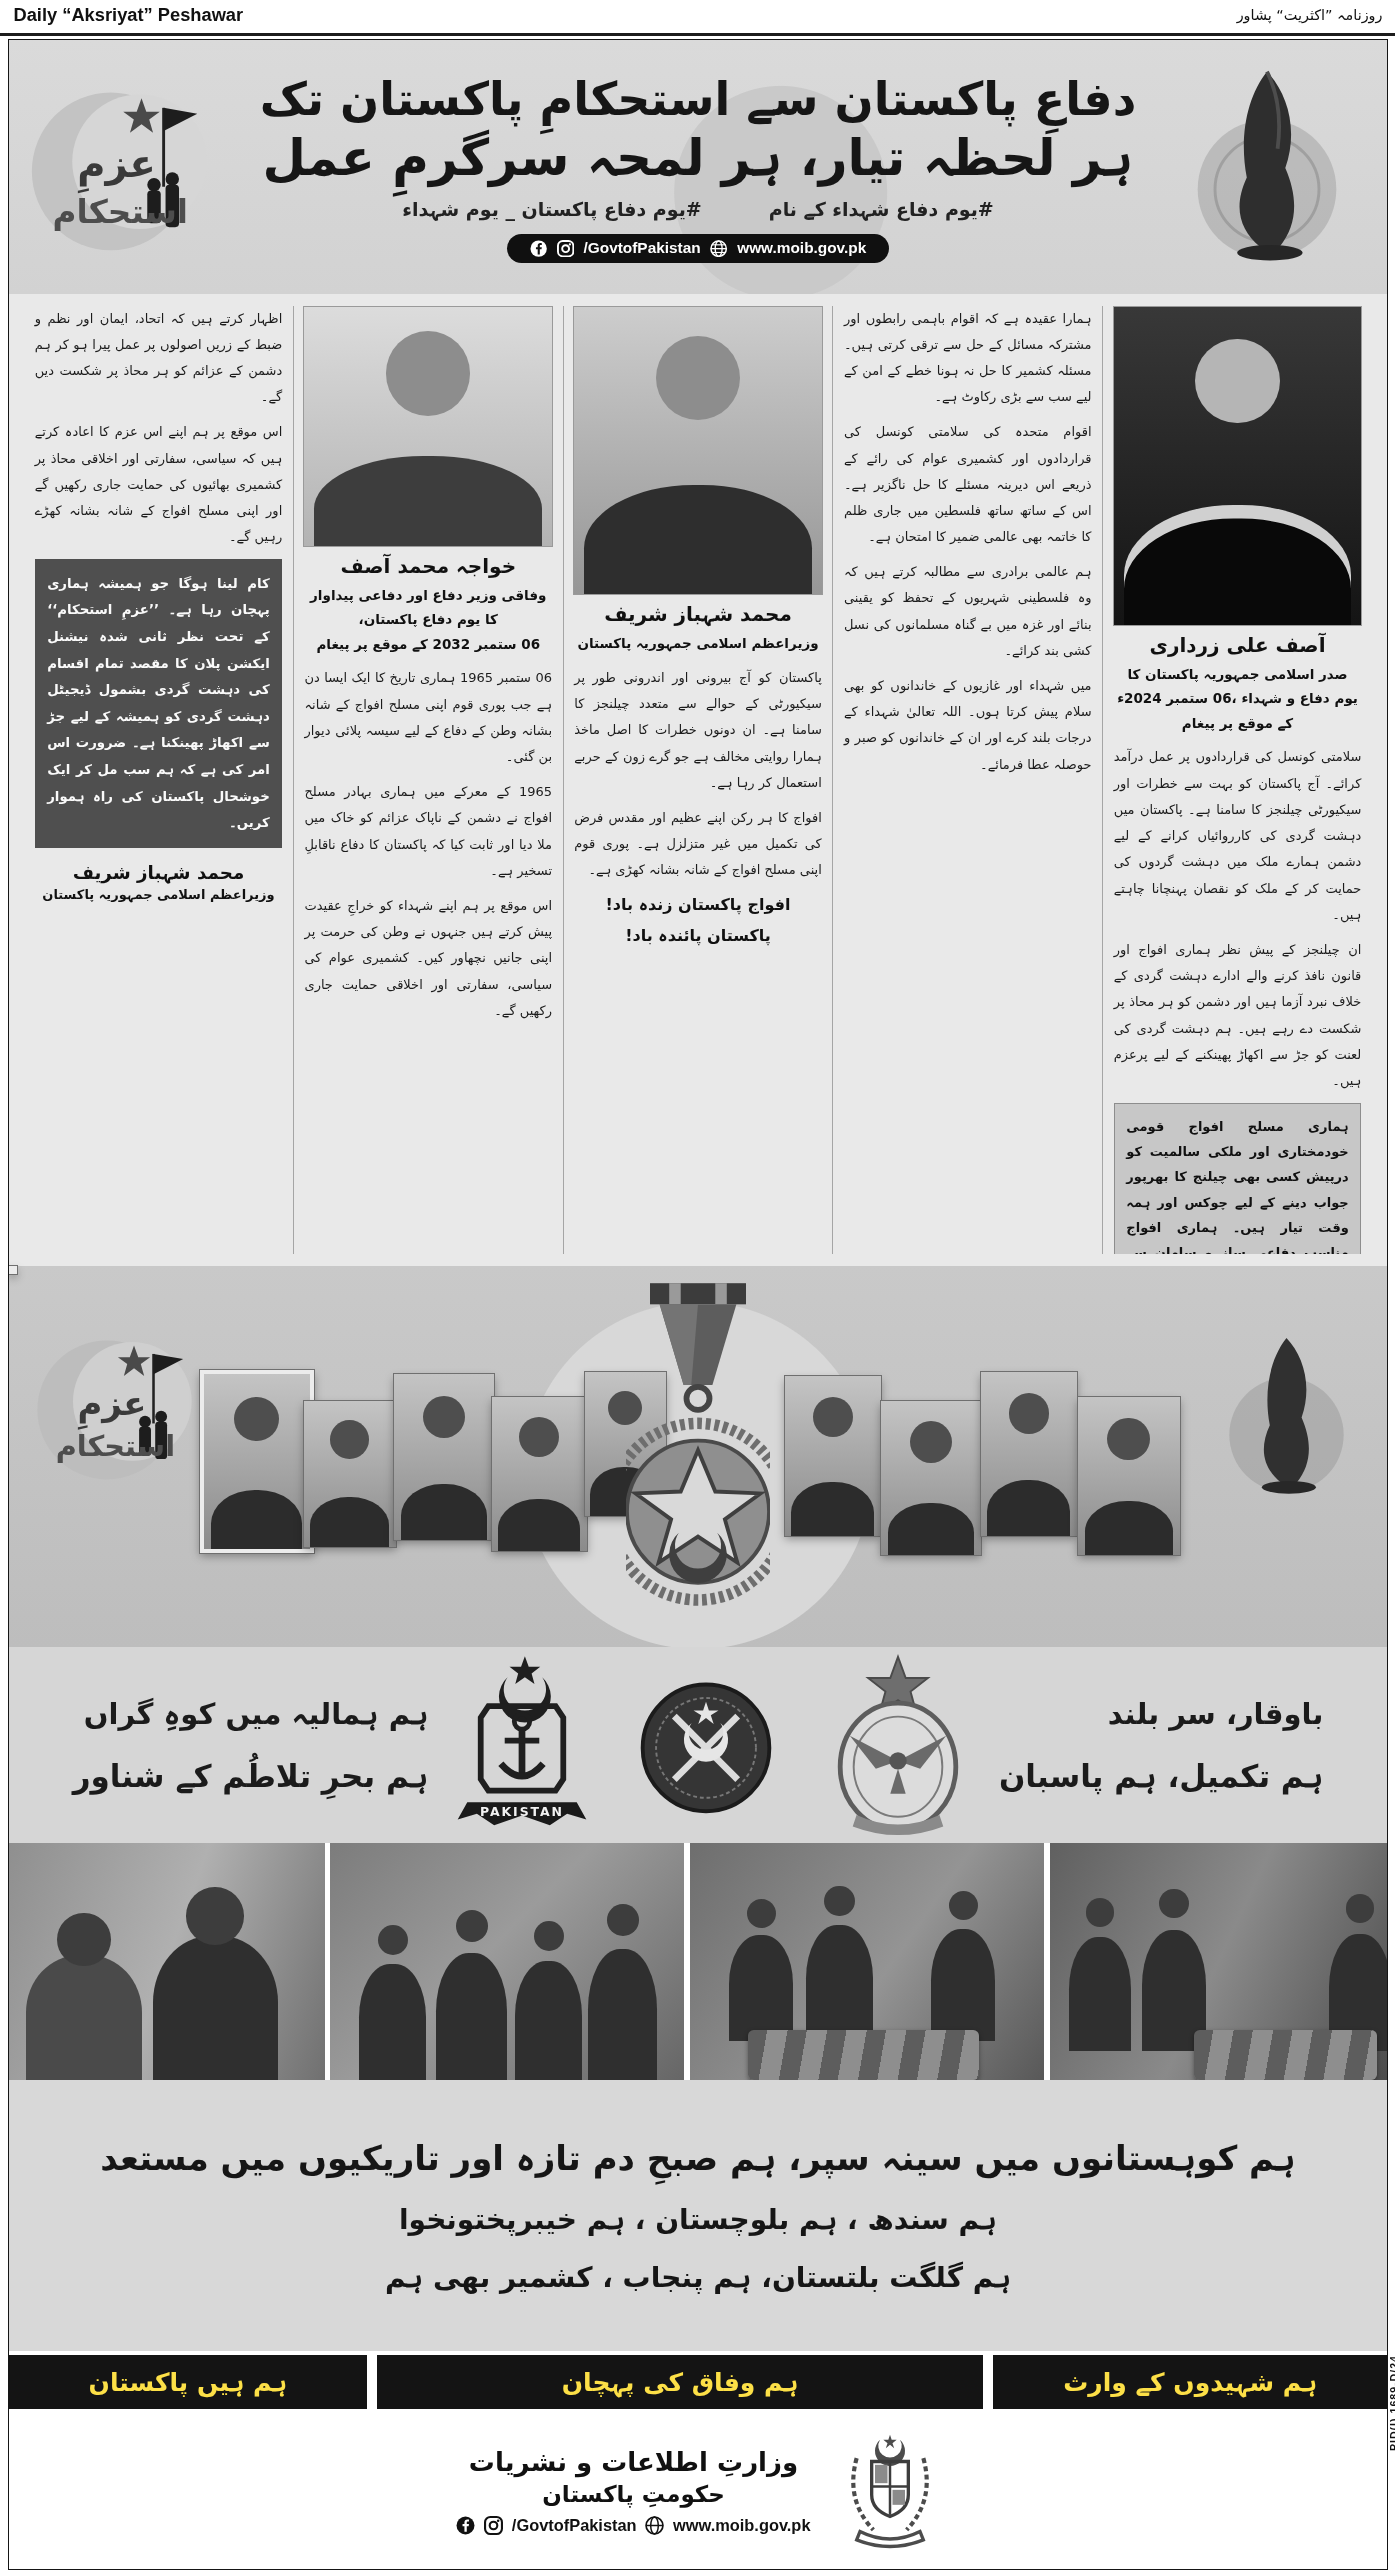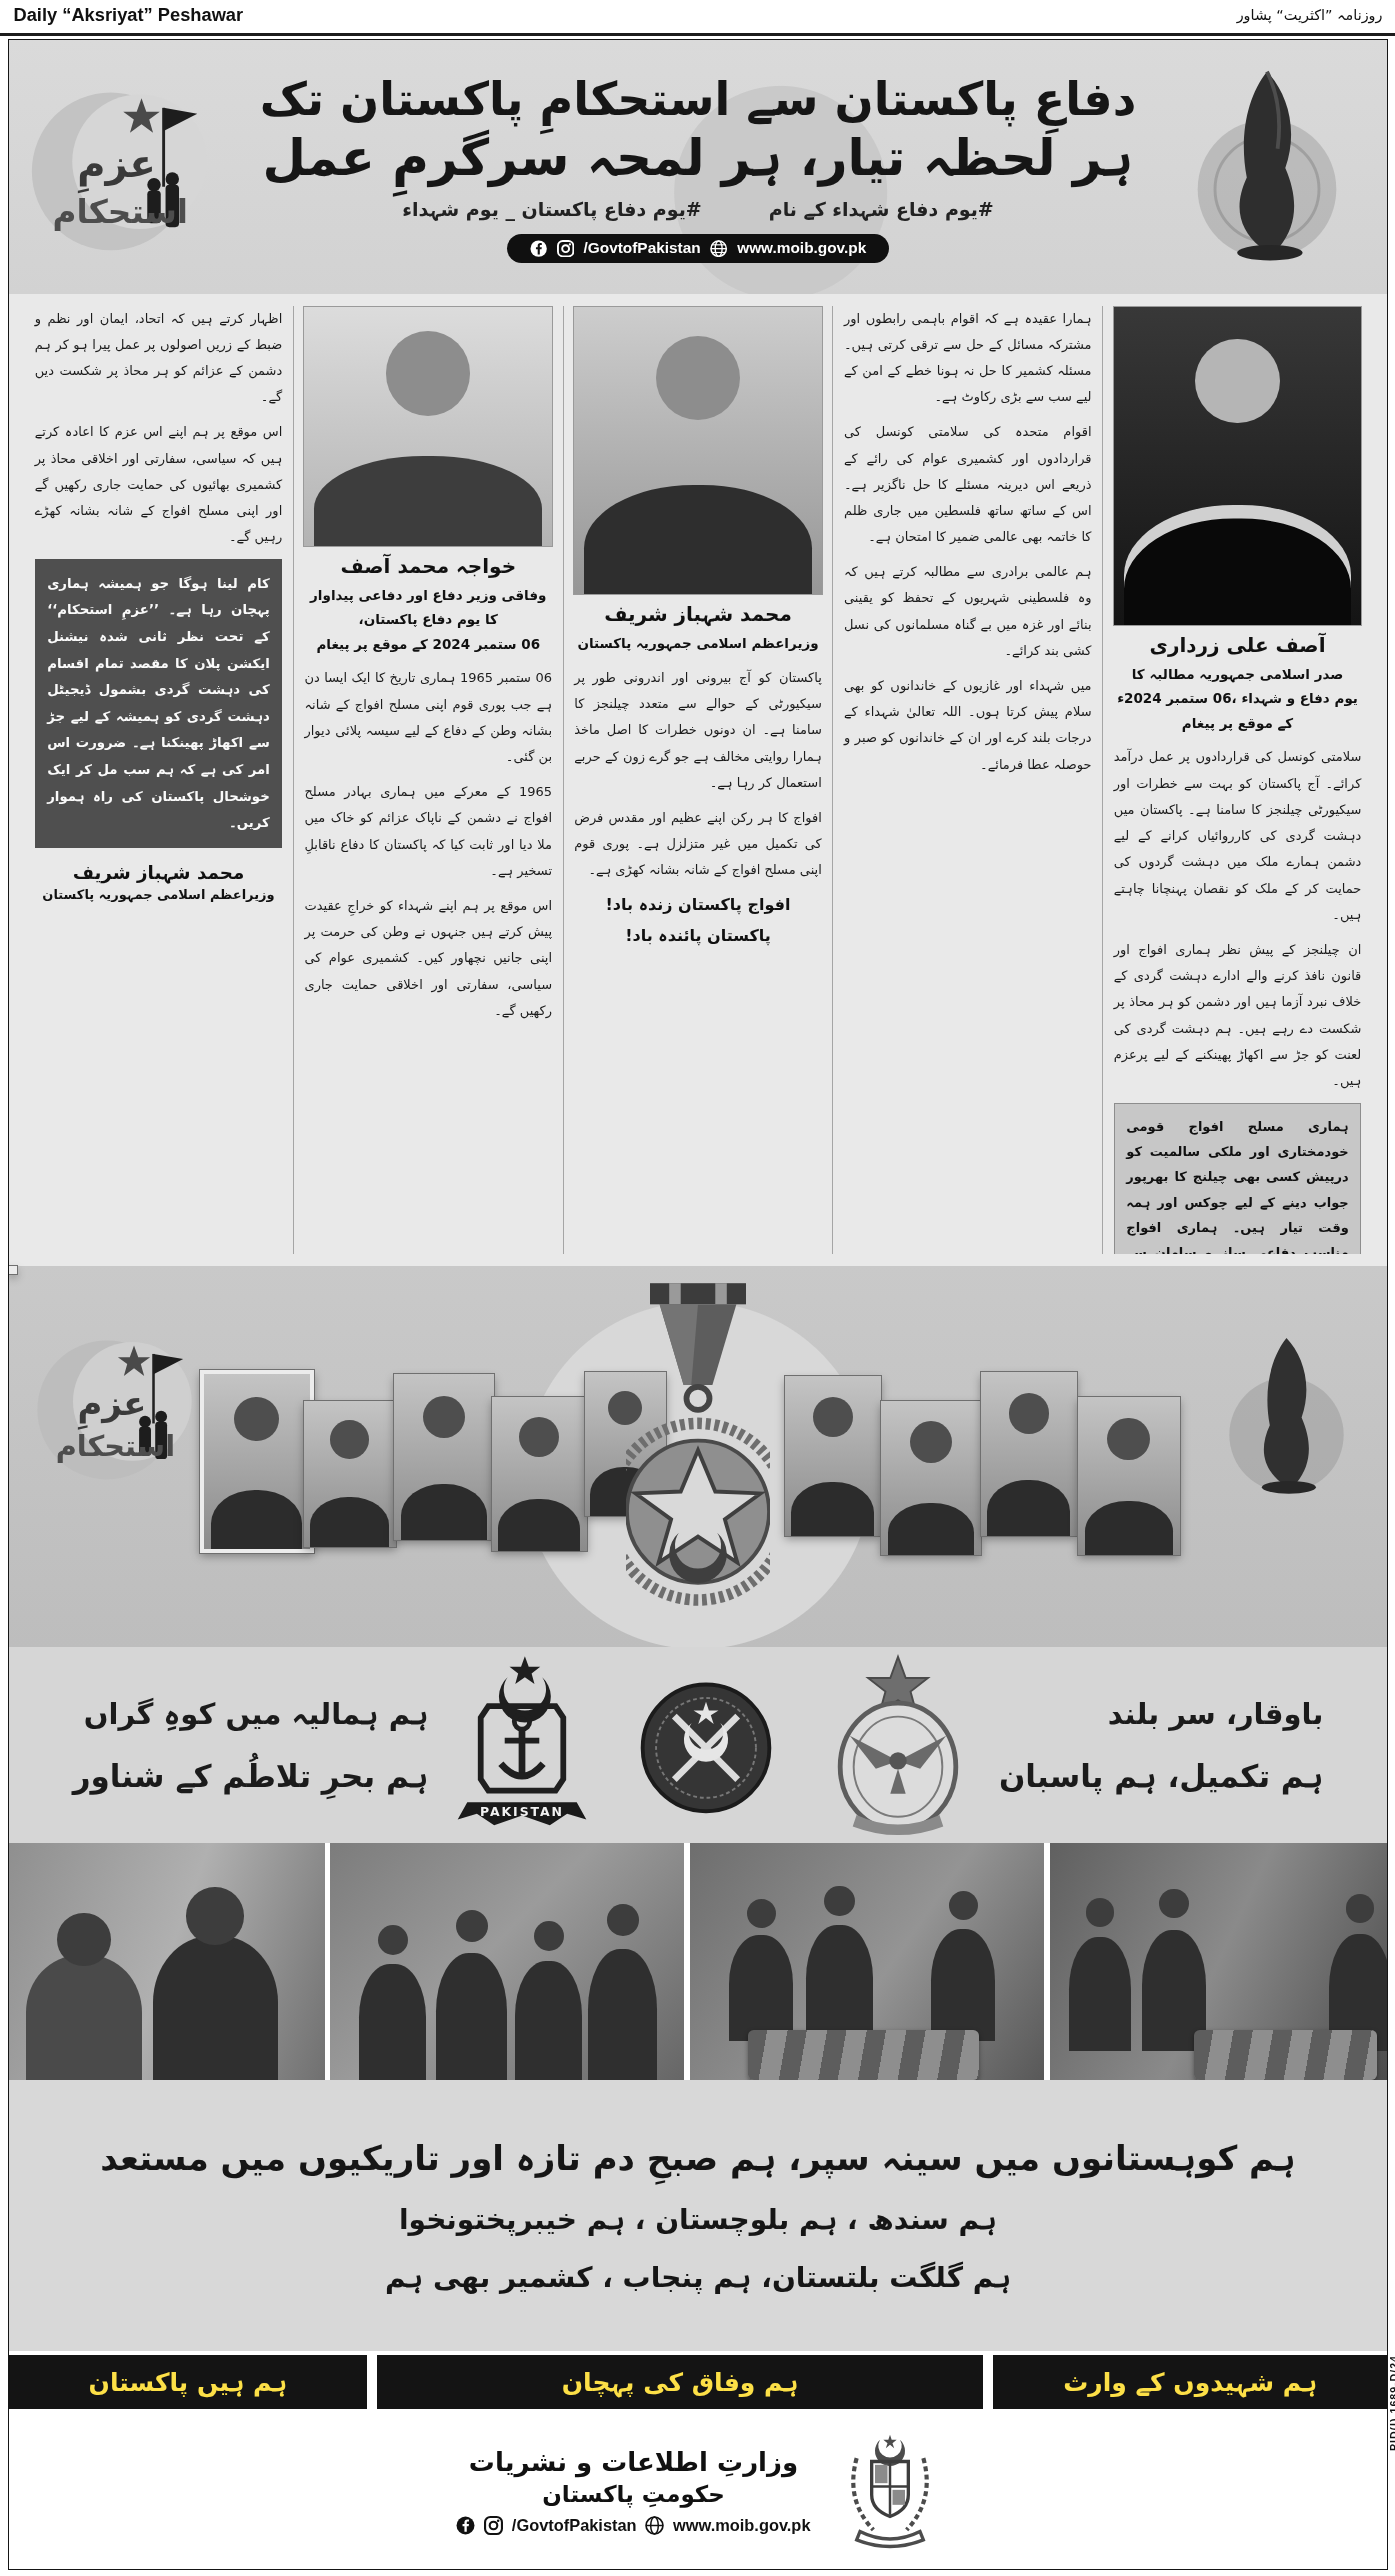--- a/index.html
+++ b/index.html
@@ -214,21 +214,21 @@
 
     <section class="articles">
 
       <article class="col">
         <div class="portrait zardari">
           <div class="person-head"></div>
           <div class="person-body"></div>
         </div>
         <div class="caption">
           <div class="cap-name">آصف علی زرداری</div>
-          <div class="cap-line">صدر اسلامی جمہوریہ مطالبہ کا</div>
+          <div class="cap-line">صدر اسلامی جمہوریہ پاکستان کا</div>
           <div class="cap-line">یوم دفاع و شہداء ،06 ستمبر 2024ء</div>
           <div class="cap-line">کے موقع پر پیغام</div>
         </div>
         <div>
 
         <p class="body-para">سلامتی کونسل کی قراردادوں پر عمل درآمد کرائے۔ آج پاکستان کو بہت سے خطرات اور سیکیورٹی چیلنجز کا سامنا ہے۔ پاکستان میں دہشت گردی کی کارروائیاں کرانے کے لیے دشمن ہمارے ملک میں دہشت گردوں کی حمایت کر کے ملک کو نقصان پہنچانا چاہتے ہیں۔</p>
             <p class="body-para">ان چیلنجز کے پیش نظر ہماری افواج اور قانون نافذ کرنے والے ادارے دہشت گردی کے خلاف نبرد آزما ہیں اور دشمن کو ہر محاذ پر شکست دے رہے ہیں۔ ہم دہشت گردی کی لعنت کو جڑ سے اکھاڑ پھینکنے کے لیے پرعزم ہیں۔</p>
           </div>
         <div class="quote-gray">ہماری مسلح افواج قومی خودمختاری اور ملکی سالمیت کو درپیش کسی بھی چیلنج کا بھرپور جواب دینے کے لیے چوکس اور ہمہ وقت تیار ہیں۔ ہماری افواج مناسب دفاعی ساز و سامان سے لیس ہیں اور خطے میں امن و استحکام اور تمام پڑوسیوں کے ساتھ پرامن بقائے باہمی کے خواہاں ہیں۔</div>
 
@@ -264,21 +264,21 @@
 
       <article class="col">
         <div class="portrait asif">
           <div class="person-head"></div>
           <div class="person-body"></div>
         </div>
         <div class="caption">
           <div class="cap-name">خواجہ محمد آصف</div>
           <div class="cap-line">وفاقی وزیر دفاع اور دفاعی پیداوار</div>
           <div class="cap-line">کا یوم دفاع پاکستان،</div>
-          <div class="cap-line">06 ستمبر 2024 کے موقع پر پیغام</div>
+          <div class="cap-line">06 ستمبر 2032 کے موقع پر پیغام</div>
         </div>
         <div>
 
         <p class="body-para">06 ستمبر 1965 ہماری تاریخ کا ایک ایسا دن ہے جب پوری قوم اپنی مسلح افواج کے شانہ بشانہ وطن کے دفاع کے لیے سیسہ پلائی دیوار بن گئی۔</p>
             <p class="body-para">1965 کے معرکے میں ہماری بہادر مسلح افواج نے دشمن کے ناپاک عزائم کو خاک میں ملا دیا اور ثابت کیا کہ پاکستان کا دفاع ناقابلِ تسخیر ہے۔</p>
             <p class="body-para">اس موقع پر ہم اپنے شہداء کو خراجِ عقیدت پیش کرتے ہیں جنہوں نے وطن کی حرمت پر اپنی جانیں نچھاور کیں۔ کشمیری عوام کی سیاسی، سفارتی اور اخلاقی حمایت جاری رکھیں گے۔</p>
           </div>
       </article>
 
       <article class="col">

